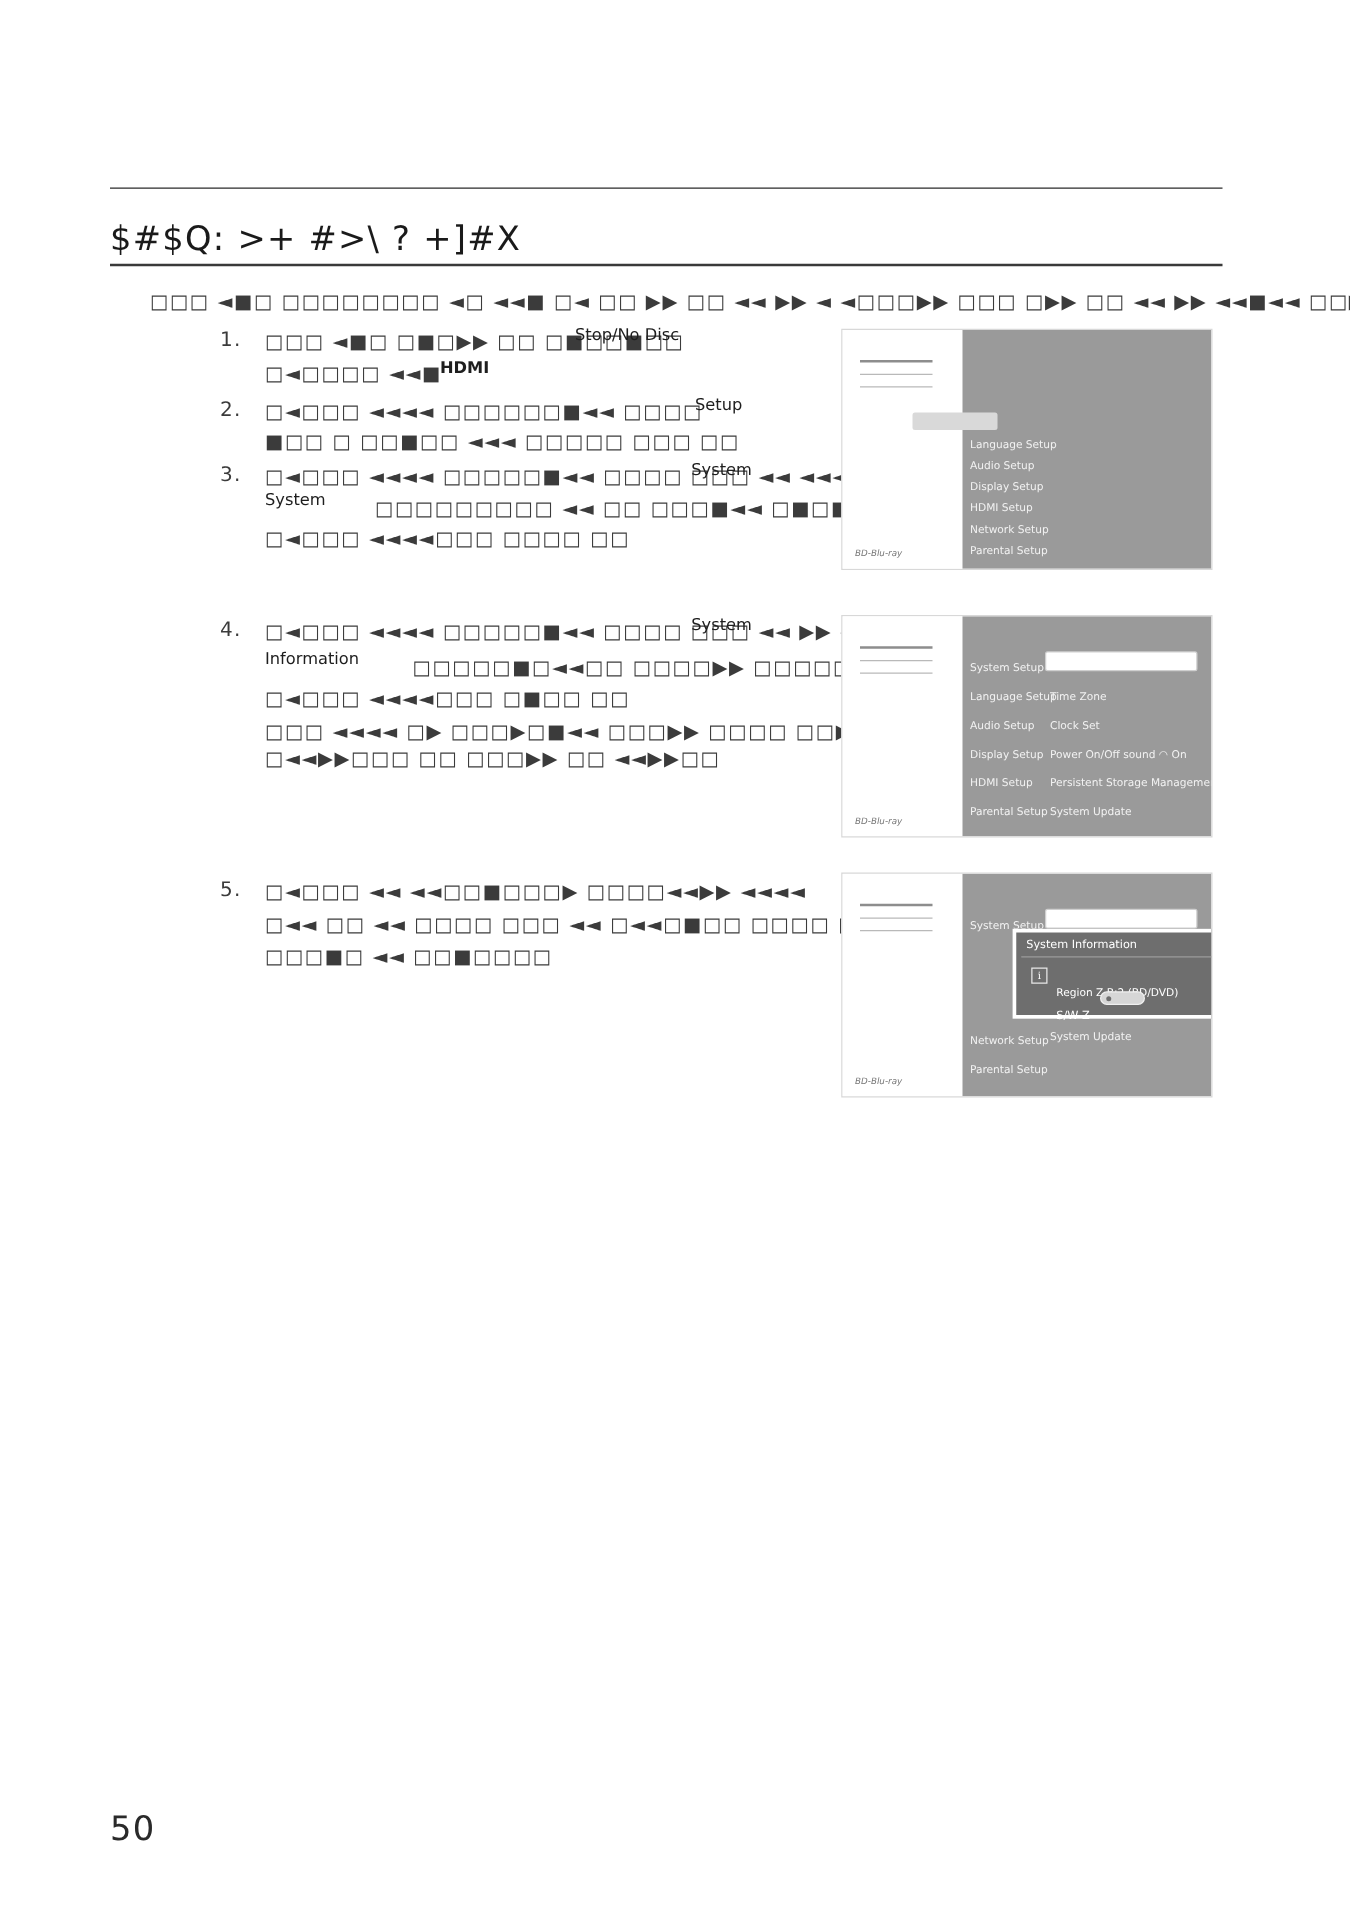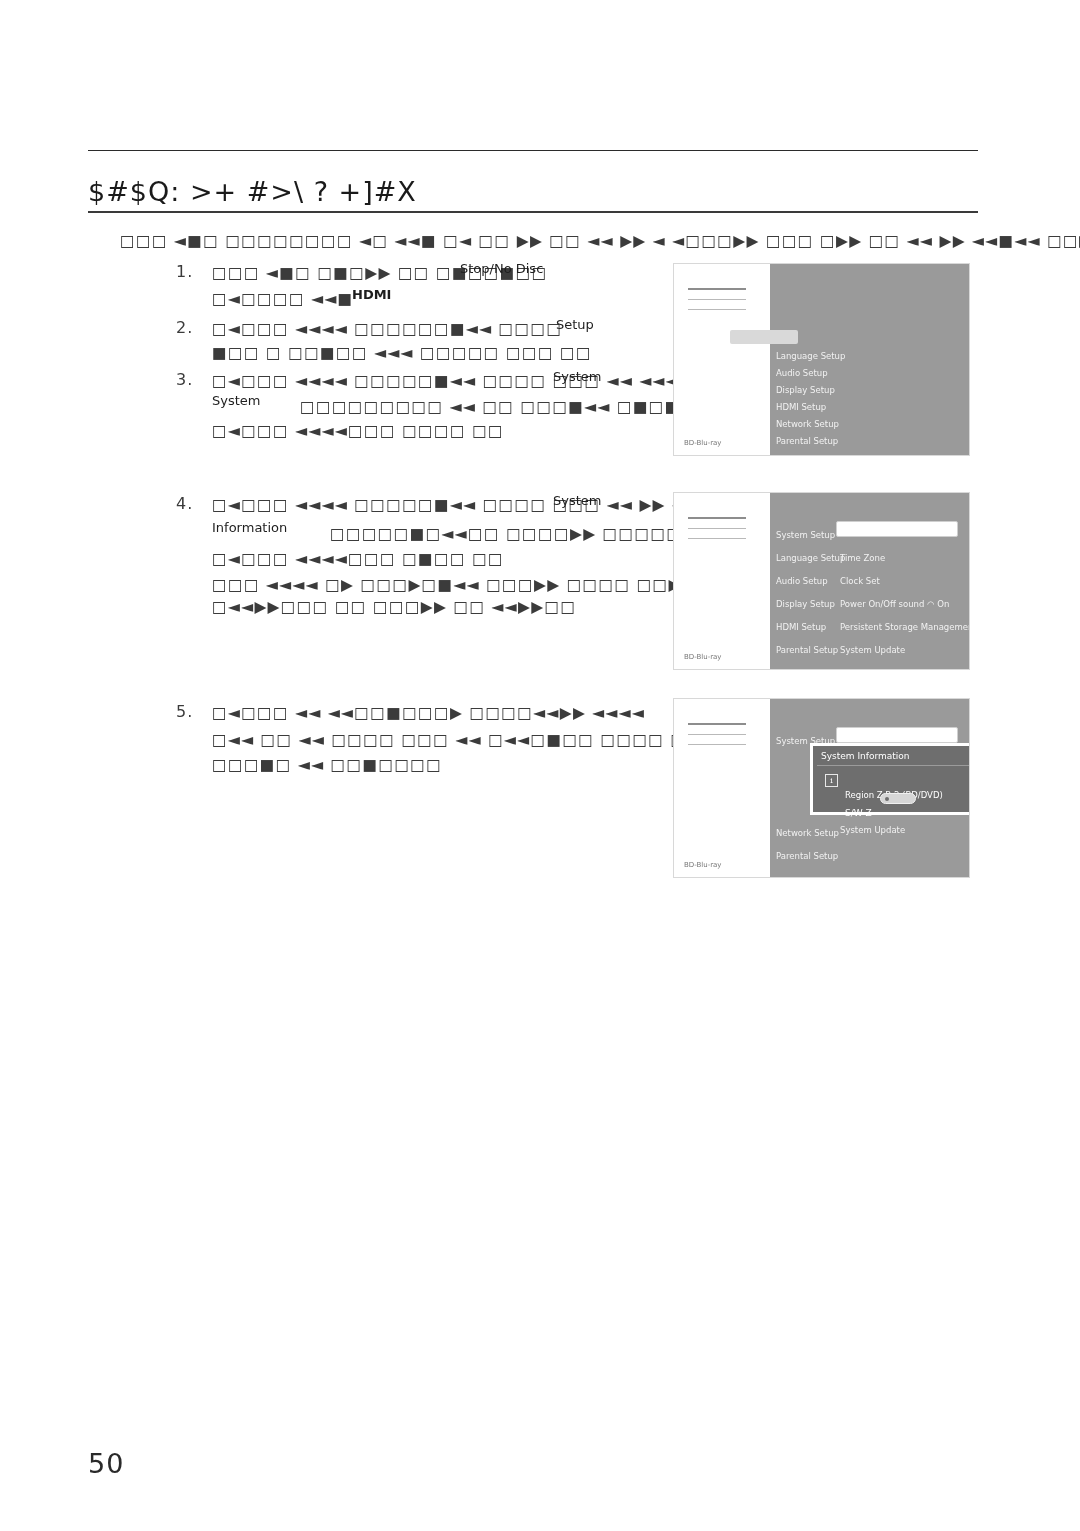--- a/index.html
+++ b/index.html
@@ -111,20 +111,21 @@
     height: 2px;
     background: #8d8d8d;
   }
   .osd-logo {
     position: absolute;
     left: 10px;
     bottom: 8px;
     font-size: 7px;
     color: #777;
     font-family: "DejaVu Sans", sans-serif;
+    font-style: italic;
   }
   .menu-col {
     position: absolute;
     font-size: 8.5px;
     color: #f2f2f2;
     font-family: "DejaVu Sans", sans-serif;
     line-height: 17px;
   }
   .menu-col .row {
     white-space: nowrap;

